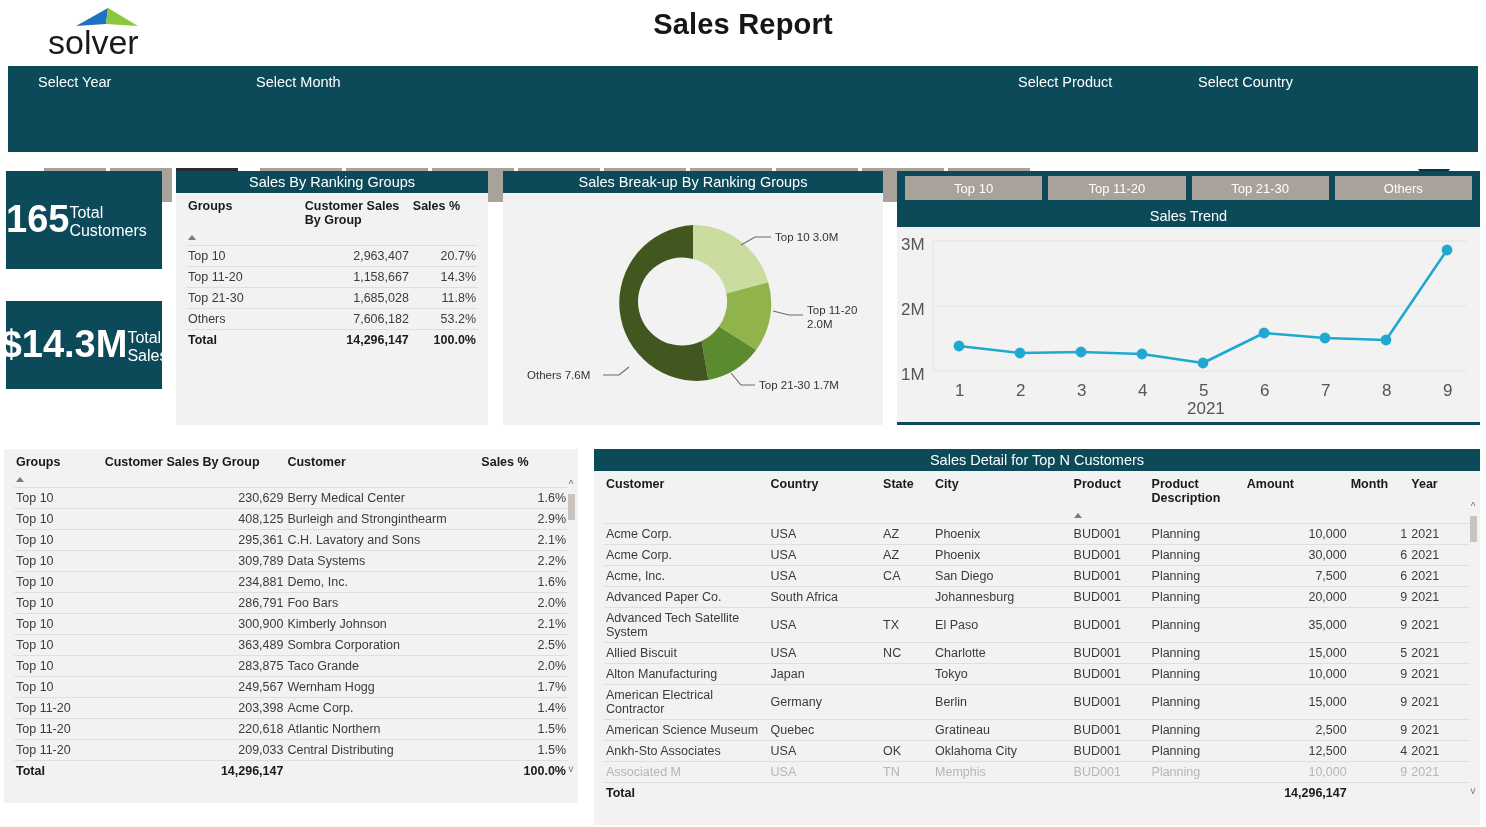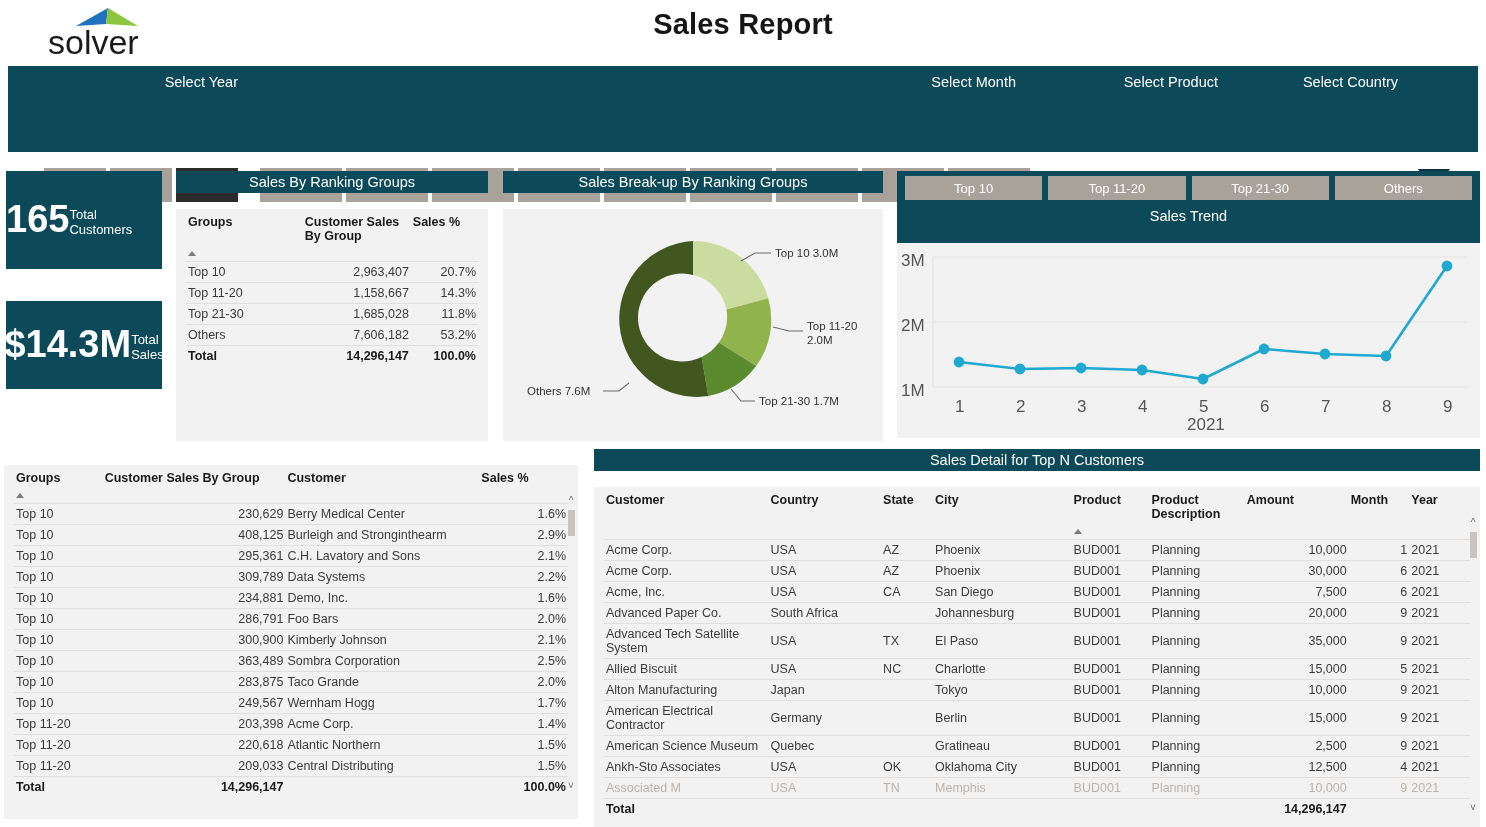--- a/index.html
+++ b/index.html
@@ -20,21 +20,21 @@
     text-align: center; font-size: 29px; font-weight: bold; color: #161616;
     letter-spacing: .2px;
   }
 
   
   .slicer-bar {
     position: absolute; left: 8px; top: 66px; width: 1470px; height: 86px;
     background: #0c4a5a;
   }
   .slicer-group-label {
-    position: absolute; color: #ffffff; font-size: 14.5px; text-align: right;
+    position: absolute; color: #ffffff; font-size: 14.5px; text-align: left;
     top: 8px;
   }
   .btn-row { position: absolute; top: 102px; display: flex; gap: 4px; }
   .slicer-btn {
     background: #a9a29b; color: #ffffff; font-size: 13.5px;
     display: flex; align-items: center; justify-content: center;
     height: 34px; border: none; cursor: pointer;
     font-family: "Liberation Sans", sans-serif;
   }
   .slicer-btn.selected { background: #2b2b2b; }
@@ -52,29 +52,29 @@
   .clear-filter-btn {
     position: absolute; left: 1404px; top: 98px; width: 44px; height: 42px;
     cursor: pointer;
   }
 
   
   .panel-title {
     background: #0c4a5a; color: #ffffff; font-size: 14.5px;
     height: 22px; display: flex; align-items: center; justify-content: center;
   }
-  .panel-body { background: #f2f2f2; margin-top: 16px; }
+  .panel-body { background: #f2f2f2; }
 
   
   .kpi {
     position: absolute; background: #0c4a5a; color: #ffffff;
     display: flex; flex-direction: row; align-items: center; justify-content: center;
   }
   .kpi .val { font-size: 38px; font-weight: bold; line-height: 1.05; }
-  .kpi .lbl { font-size: 13px; margin-top: 4px; }
+  .kpi .lbl { font-size: 16px; margin-top: 4px; }
   #kpi-customers { left: 6px; top: 171px; width: 156px; height: 98px; }
   #kpi-sales { left: 6px; top: 301px; width: 156px; height: 88px; }
 
   
   #ranking-panel { position: absolute; left: 176px; top: 171px; width: 312px; height: 254px; }
   #ranking-panel .panel-body { height: 232px; padding: 0 10px; }
   table.grid { width: 100%; border-collapse: collapse; font-size: 12.5px; color: #3b3b3b; }
   table.grid th {
     font-weight: bold; color: #1a1a1a; text-align: left; padding: 6px 2px 2px 2px;
     vertical-align: top; font-size: 12.5px;

